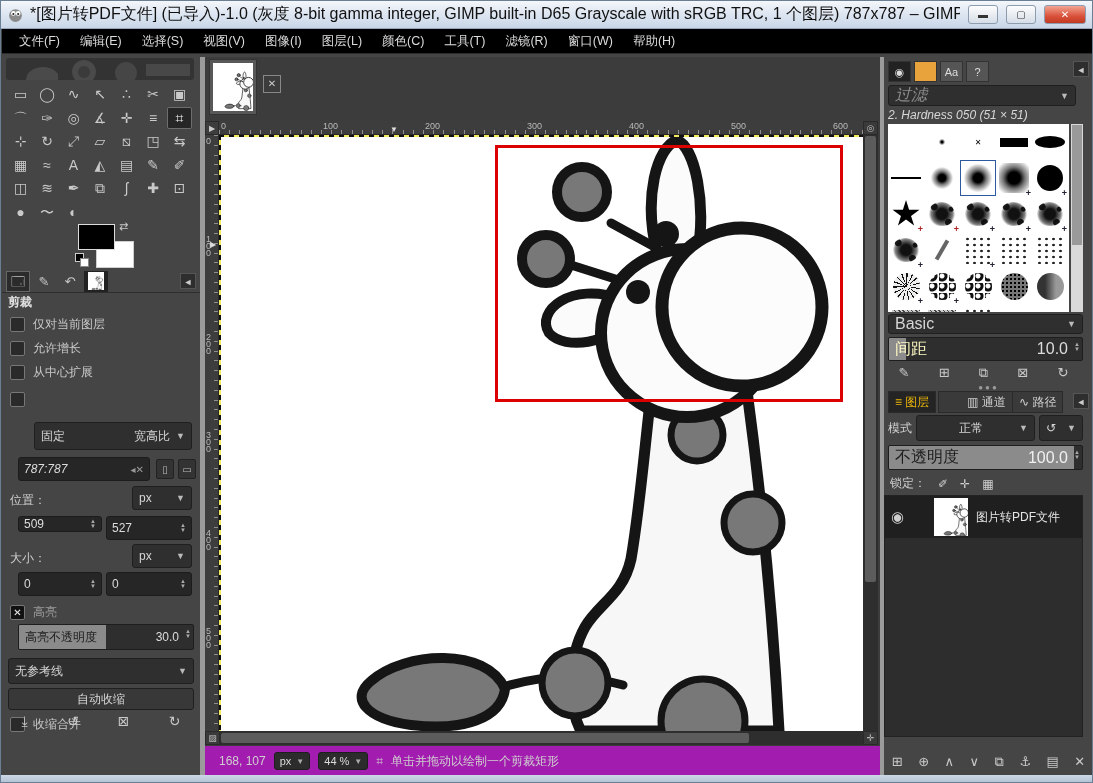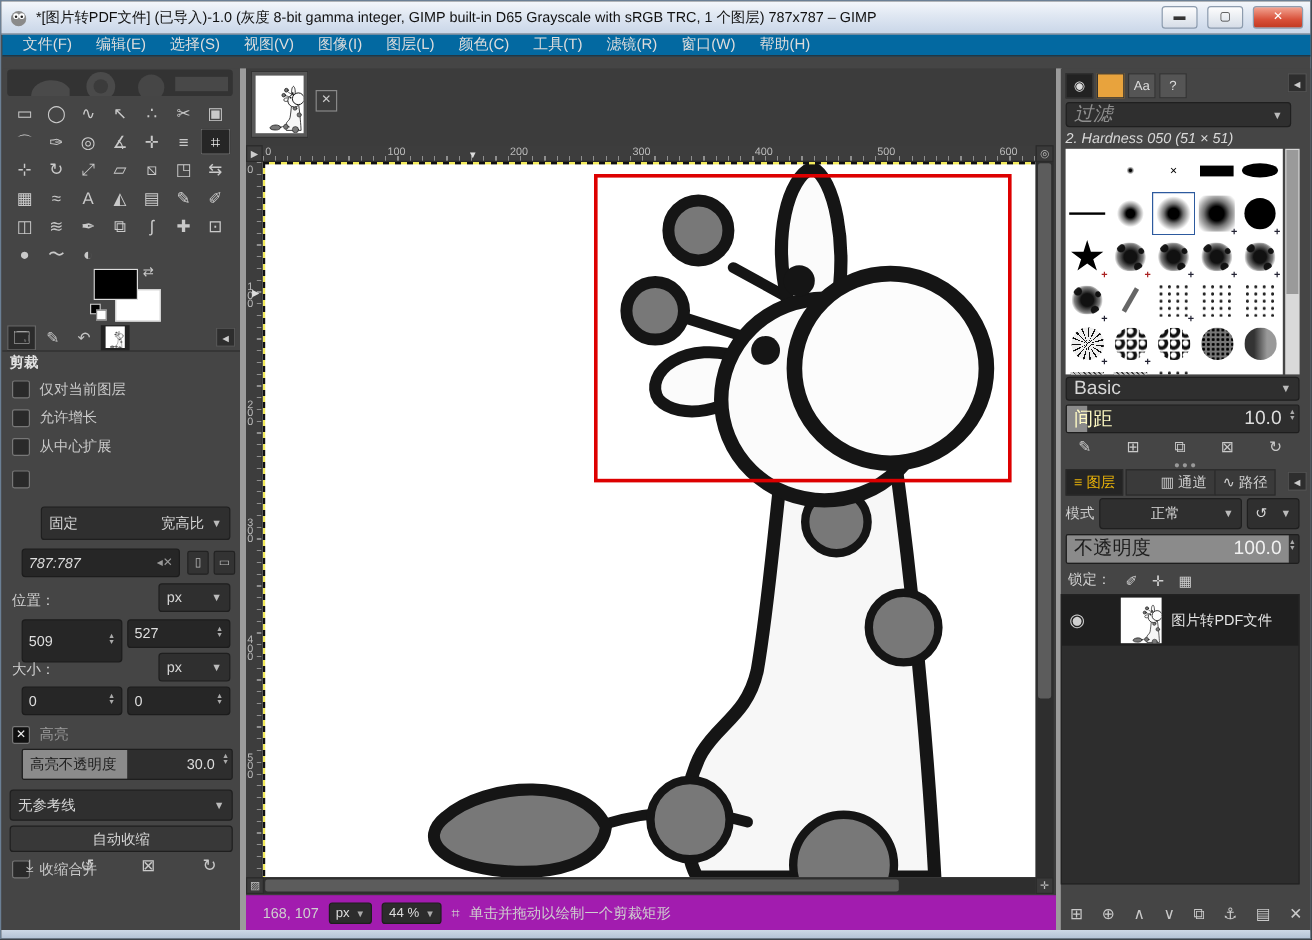--- a/index.html
+++ b/index.html
@@ -3,28 +3,28 @@
 <meta charset="utf-8">
 <style>
   * { margin:0; padding:0; box-sizing:border-box; }
   html,body { width:1093px; height:783px; background:#1e1e1e; font-family:"Liberation Sans","DejaVu Sans",sans-serif; }
   #window { position:relative; width:1093px; height:783px; background:#454545; border:1px solid #6b7f94; overflow:hidden; }
 
   
   #titlebar { position:absolute; left:0; top:0; width:100%; height:28px;
     background:linear-gradient(#f4f7fb,#dfe7f2 45%,#c9d6e8); border-bottom:1px solid #97a7bb;
     display:flex; align-items:center; padding:0 6px; gap:6px; }
-  #title-text { font-size:12px; color:#111; white-space:nowrap; overflow:hidden; flex:1; }
+  #title-text { font-size:16px; color:#111; white-space:nowrap; overflow:hidden; flex:1; }
   .winbtn { width:30px; height:19px; border:1px solid #8d9cae; border-radius:3px; font-size:10px; line-height:17px;
     text-align:center; color:#333; background:linear-gradient(#fdfdfd,#d6dde7); margin-left:2px; }
   .winbtn.close { background:linear-gradient(#f2a492,#d9513a 60%,#c23a22); color:#fff; width:42px; font-weight:bold; }
   #app-icon { width:17px; height:17px; }
 
   
-  #menubar { position:absolute; left:1px; top:28px; width:1091px; height:18px; background:#0369a1;
+  #menubar { position:absolute; left:1px; top:28px; width:1091px; height:25px; background:#000000;
     border-bottom:1px solid #2c2c2c; display:flex; align-items:center; padding-left:8px; gap:2px; }
   .menu-item { color:#dcdcdc; font-size:12.5px; padding:4px 9px; }
 
   
   #left-dock  { position:absolute; left:1px;  top:56px; width:198px; height:719px; background:#454545; }
   #canvas-col { position:absolute; left:204px; top:56px; width:675px; height:719px; background:#3c3c3c; }
   #right-dock { position:absolute; left:883px; top:56px; width:209px; height:719px; background:#454545; }
   .vdivider { position:absolute; top:56px; width:5px; height:719px; background:#9b9b9b; }
 
   
@@ -294,21 +294,21 @@
         <span id="ratio-clear">◂✕</span>
       </div>
       <div class="mini-btn" style="left:154px">▯</div>
       <div class="mini-btn" style="left:176px">▭</div>
 
       <div style="position:absolute;left:8px;top:198px">位置：</div>
       <div class="combo" style="position:absolute;left:130px;top:192px;width:60px;height:24px">
         <span>px</span>
           <span class="arrow">▼</span>
       </div>
-      <div class="entry" style="position:absolute;left:16px;top:222px;width:84px;height:36px">
+      <div class="entry" style="position:absolute;left:16px;top:222px;width:84px;height:16px">
         <span>509</span>
           <span class="spin">▲<br>▼</span>
       </div>
       <div class="entry" style="position:absolute;left:104px;top:222px;width:86px;height:24px">
         <span>527</span>
           <span class="spin">▲<br>▼</span>
       </div>
 
       <div style="position:absolute;left:8px;top:256px">大小：</div>
       <div class="combo" style="position:absolute;left:130px;top:250px;width:60px;height:24px">

